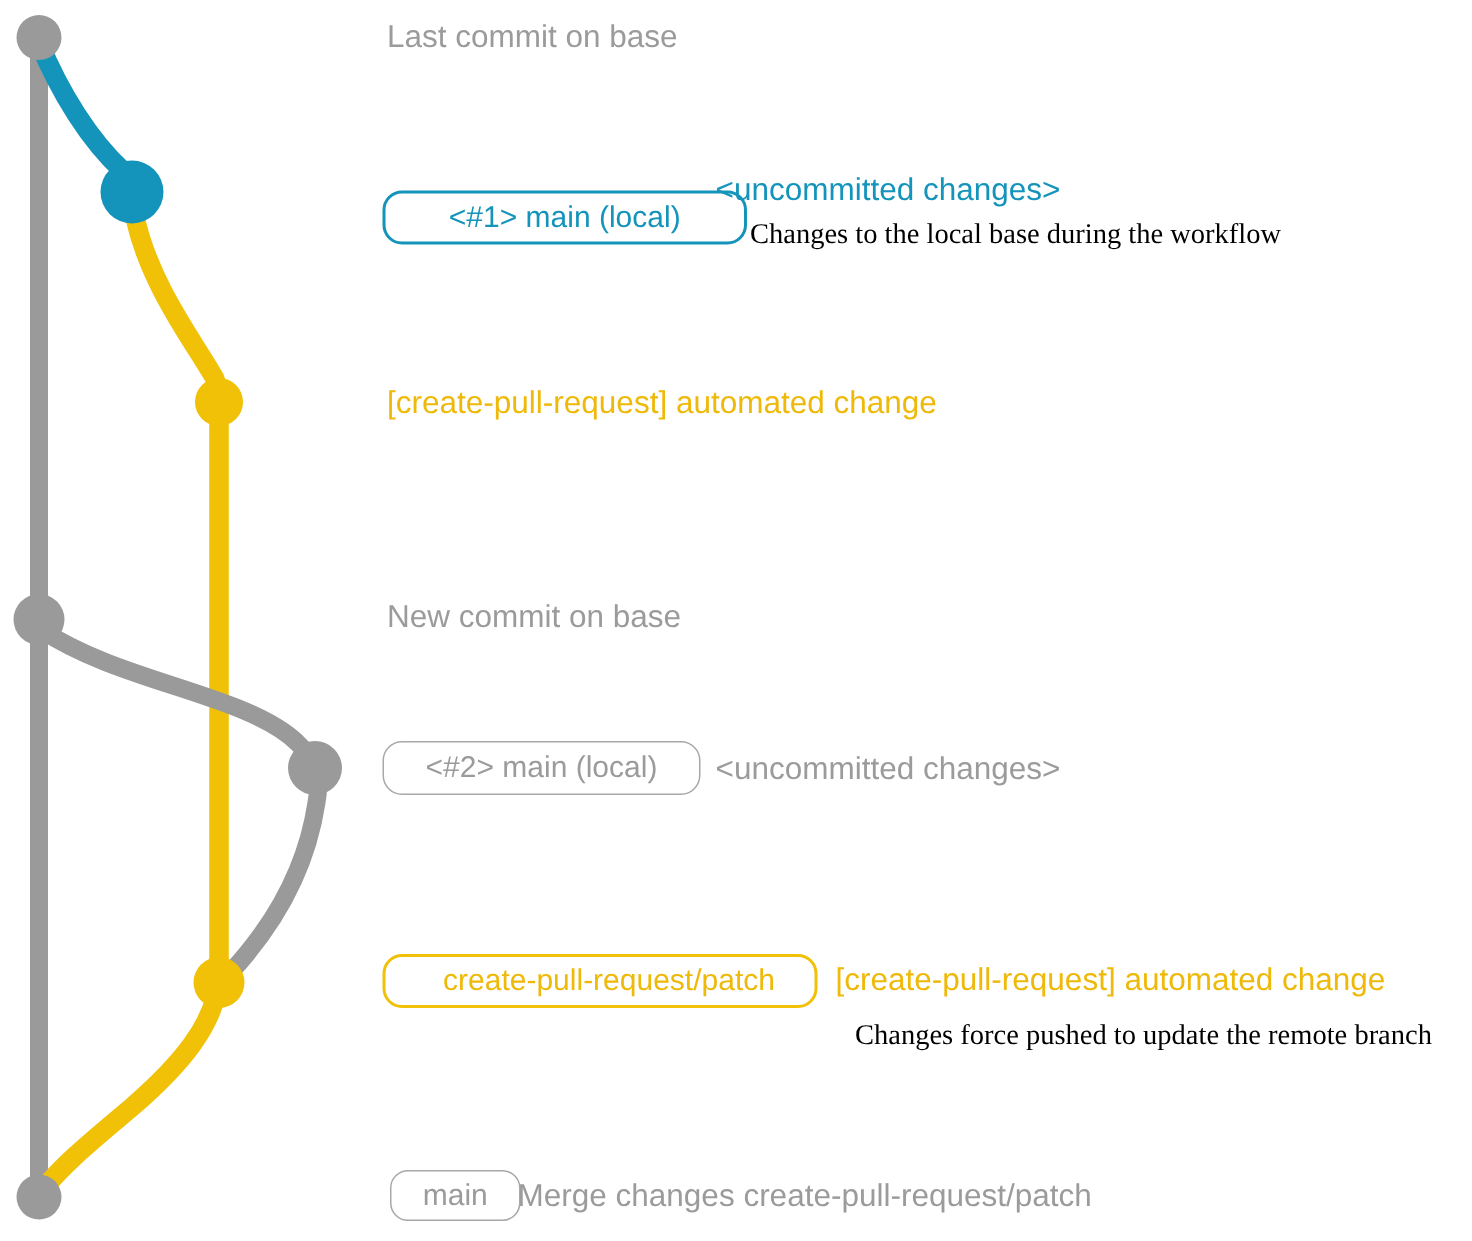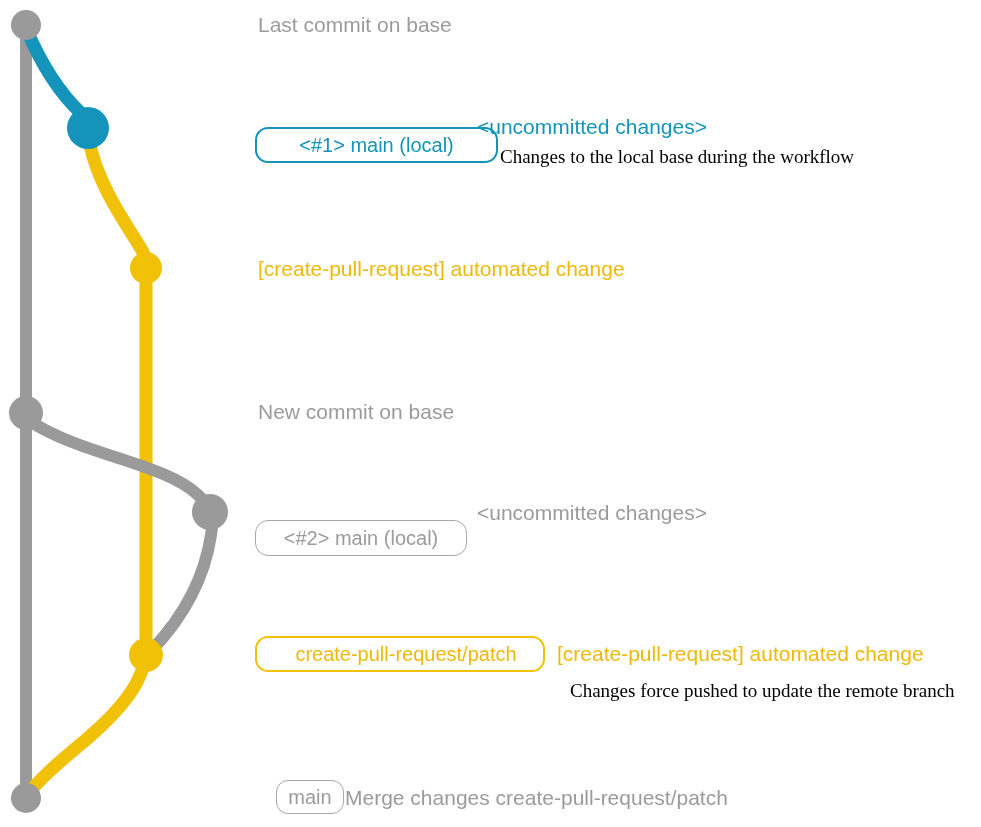--- a/index.html
+++ b/index.html
@@ -66,23 +66,23 @@
   <div class="abs sans-label gray-text" style="left:258px;top:13px;">Last commit on base</div>
 
   <div class="tag teal" style="left:255px;top:103px;width:243px;height:36px;margin-top:24px;">&lt;#1&gt; main (local)</div>
   <div class="abs sans-label teal-text" style="left:477px;top:115px;">&lt;uncommitted changes&gt;</div>
   <div class="abs note" style="left:488px;top:146px;margin-left:12px;">Changes to the local base during the workflow</div>
 
   <div class="abs sans-label yellow-text" style="left:258px;top:257px;">[create-pull-request] automated change</div>
 
   <div class="abs sans-label gray-text" style="left:258px;top:400px;">New commit on base</div>
 
-  <div class="tag gray" style="left:255px;top:494px;width:212px;height:36px;margin-top:26px;">&lt;#2&gt; main (local)</div>
+  <div class="tag gray" style="left:255px;top:494px;width:212px;height:36px;">&lt;#2&gt; main (local)</div>
   <div class="abs sans-label gray-text" style="left:477px;top:501px;">&lt;uncommitted changes&gt;</div>
 
   <div class="tag yellow" style="left:255px;top:636px;width:290px;height:36px;padding-left:12px;">create-pull-request/patch</div>
   <div class="abs sans-label yellow-text" style="left:557px;top:642px;">[create-pull-request] automated change</div>
   <div class="abs note" style="left:570px;top:680px;">Changes force pushed to update the remote branch</div>
 
-  <div class="tag gray" style="left:276px;top:780px;width:68px;height:34px;border-radius:12px;">main</div>
+  <div class="tag gray" style="left:260px;top:780px;width:87px;height:34px;border-radius:12px;">main</div>
   <div class="abs sans-label gray-text" style="left:345px;top:786px;">Merge changes create-pull-request/patch</div>
 
 </div>
 
 </body></html>

